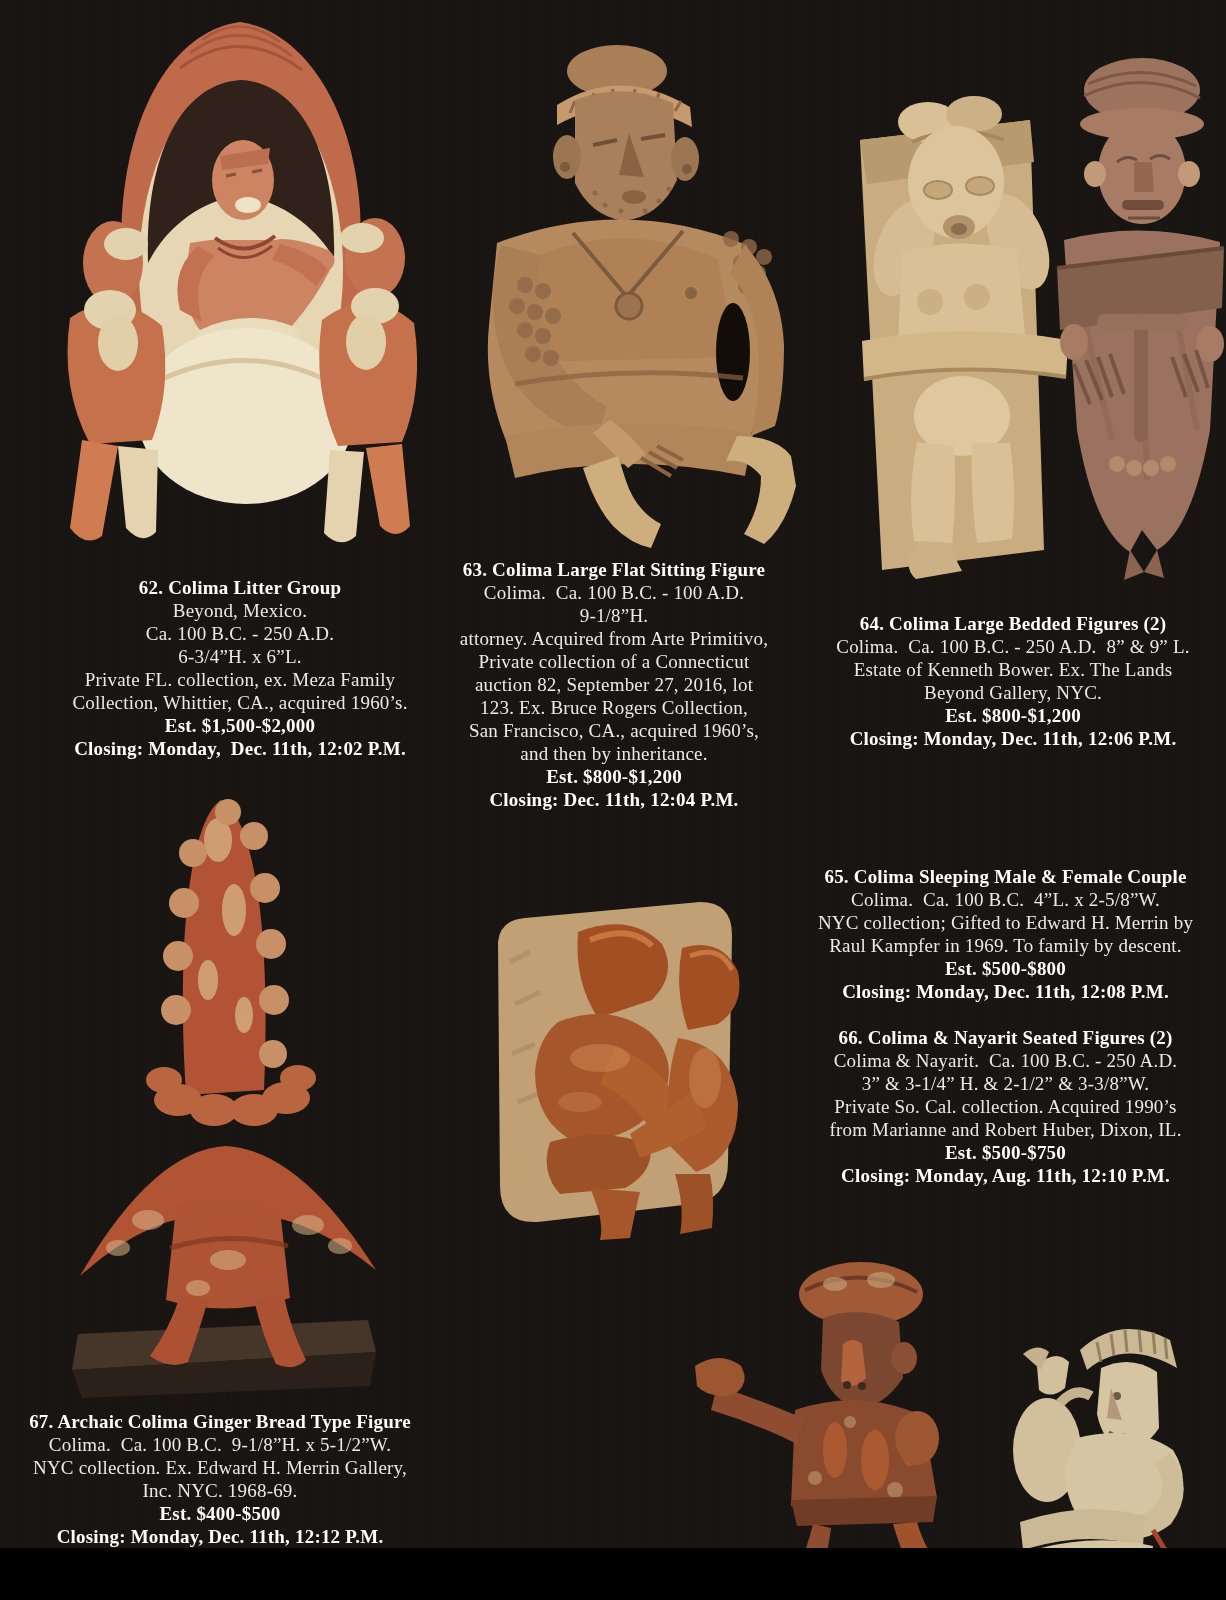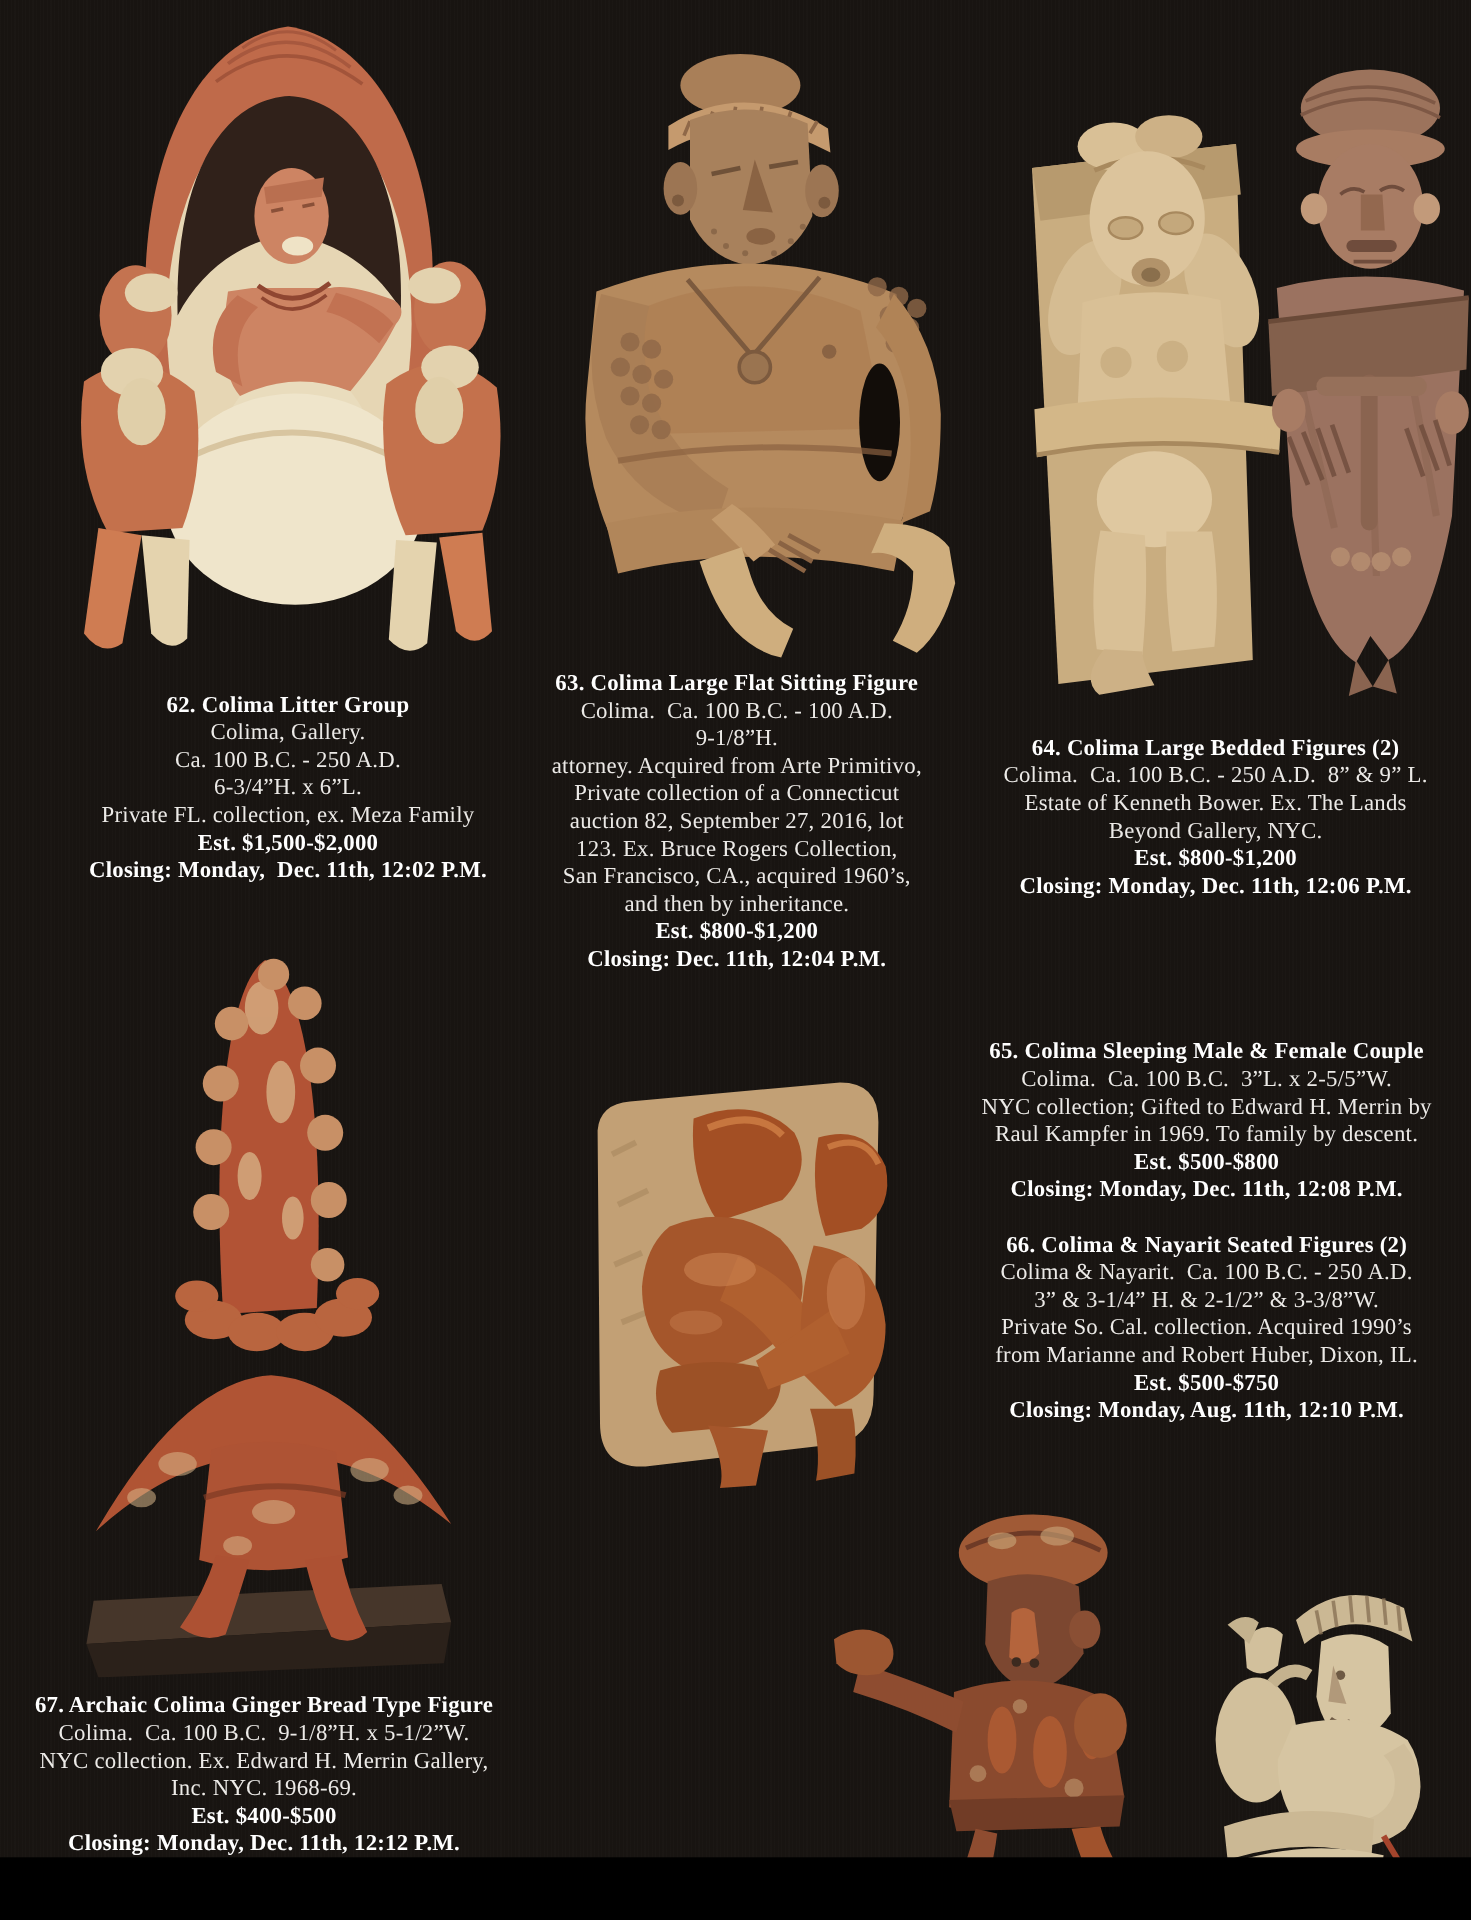--- a/index.html
+++ b/index.html
@@ -304,24 +304,25 @@
       <path d="M355,284 Q420,262 480,278 L478,308 Q420,292 358,312 Z" fill="#cbb894"></path>
       <path d="M362,314 Q425,294 488,308 L484,336 Q425,322 368,342 Z" fill="#d6c5a2"></path>
       <path d="M488,292 L500,312" stroke="#a5442c" stroke-width="5"></path>
       <ellipse cx="430" cy="350" rx="80" ry="11" fill="#3a2e22" opacity=".6"></ellipse>
     </svg>
   </figure>
 
   <section class="lot" style="left:20px;top:576px;width:440px">
     <h3 class="lot-title">62. Colima Litter Group</h3>
     <div>
-        <div class="lot-line">Colima, Gallery.</div>
+        <div class="lot-line">Beyond, Mexico.</div>
         <div class="lot-line">Ca. 100 B.C. - 250 A.D.</div>
         <div class="lot-line">6-3/4”H. x 6”L.</div>
         <div class="lot-line">Private FL. collection, ex. Meza Family</div>
+        <div class="lot-line">Collection, Whittier, CA., acquired 1960’s.</div>
       </div>
     <div class="lot-est">Est. $1,500-$2,000</div>
     <div class="lot-closing">Closing: Monday,  Dec. 11th, 12:02 P.M.</div>
   </section>
 
   <section class="lot" style="left:418px;top:558px;width:392px">
     <h3 class="lot-title">63. Colima Large Flat Sitting Figure</h3>
     <div>
         <div class="lot-line">Colima.  Ca. 100 B.C. - 100 A.D.</div>
         <div class="lot-line">9-1/8”H.</div>
@@ -343,21 +344,21 @@
         <div class="lot-line">Estate of Kenneth Bower. Ex. The Lands</div>
         <div class="lot-line">Beyond Gallery, NYC.</div>
       </div>
     <div class="lot-est">Est. $800-$1,200</div>
     <div class="lot-closing">Closing: Monday, Dec. 11th, 12:06 P.M.</div>
   </section>
 
   <section class="lot" style="left:785px;top:865px;width:441px">
     <h3 class="lot-title">65. Colima Sleeping Male &amp; Female Couple</h3>
     <div>
-        <div class="lot-line">Colima.  Ca. 100 B.C.  3”L. x 2-5/5”W.</div>
+        <div class="lot-line">Colima.  Ca. 100 B.C.  4”L. x 2-5/8”W.</div>
         <div class="lot-line">NYC collection; Gifted to Edward H. Merrin by</div>
         <div class="lot-line">Raul Kampfer in 1969. To family by descent.</div>
       </div>
     <div class="lot-est">Est. $500-$800</div>
     <div class="lot-closing">Closing: Monday, Dec. 11th, 12:08 P.M.</div>
   </section>
 
   <section class="lot" style="left:785px;top:1026px;width:441px">
     <h3 class="lot-title">66. Colima &amp; Nayarit Seated Figures (2)</h3>
     <div>

